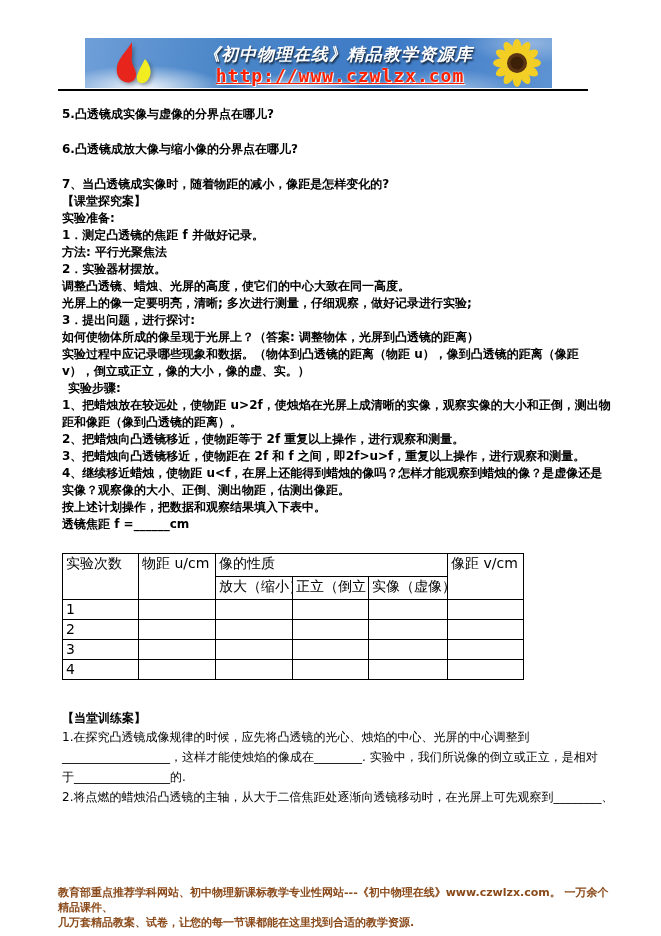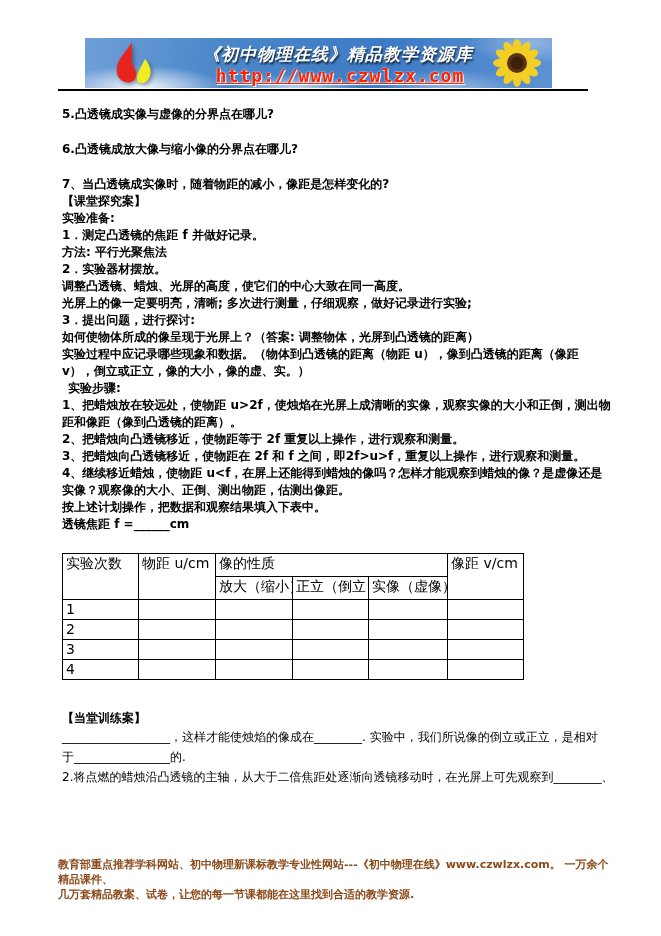--- a/index.html
+++ b/index.html
@@ -53,21 +53,21 @@
   }
   td.h{height:20px;}
   td.r{height:13px;}
 
   
   .training{margin-top:30px;}
   .training-line{line-height:20px;min-height:20px;}
 
   
   .footer{
-    position:absolute;left:58px;top:857px;width:556px;
+    position:absolute;left:58px;top:885px;width:556px;
     font-size:11px;line-height:15px;font-weight:bold;color:#8a4a1a;
   }
 </style>
 </head>
 <body>
 
 <div class="page">
 
   <div class="banner">
     <span class="banner-logo">
@@ -178,20 +178,21 @@
         <td class="r"></td>
         <td class="r"></td>
         <td class="r"></td>
         <td class="r"></td>
       </tr>
     </tbody>
       </table>
 
     <div class="training">
       <div class="line">【当堂训练案】</div>
+      <div class="training-line">1.在探究凸透镜成像规律的时候，应先将凸透镜的光心、烛焰的中心、光屏的中心调整到</div>
       <div class="training-line">__________________，这样才能使烛焰的像成在________. 实验中，我们所说像的倒立或正立，是相对</div>
       <div class="training-line">于________________的.</div>
       <div class="training-line">2.将点燃的蜡烛沿凸透镜的主轴，从大于二倍焦距处逐渐向透镜移动时，在光屏上可先观察到________、</div>
     </div>
   </div>
 
   <div class="footer">
     <div>教育部重点推荐学科网站、初中物理新课标教学专业性网站---《初中物理在线》www.czwlzx.com。 一万余个精品课件、</div>
     <div>几万套精品教案、试卷，让您的每一节课都能在这里找到合适的教学资源.</div>
   </div>

